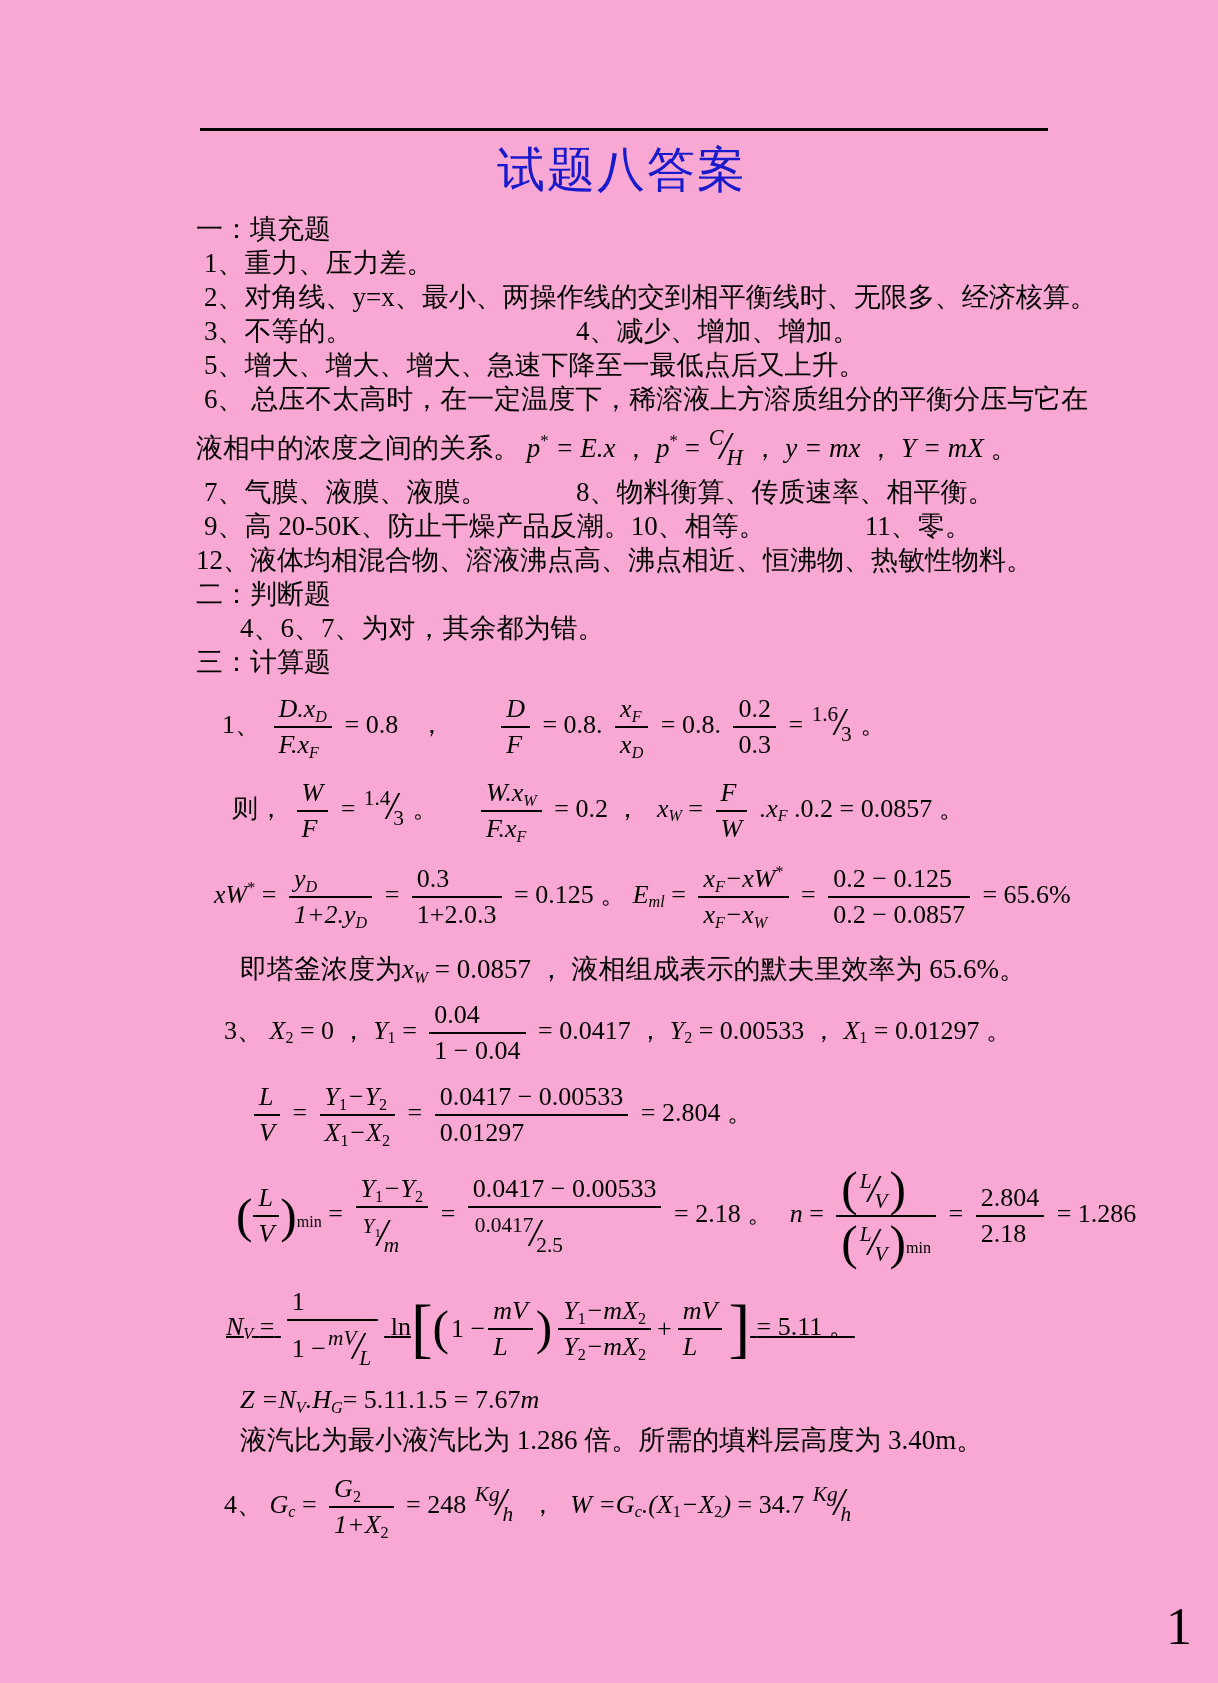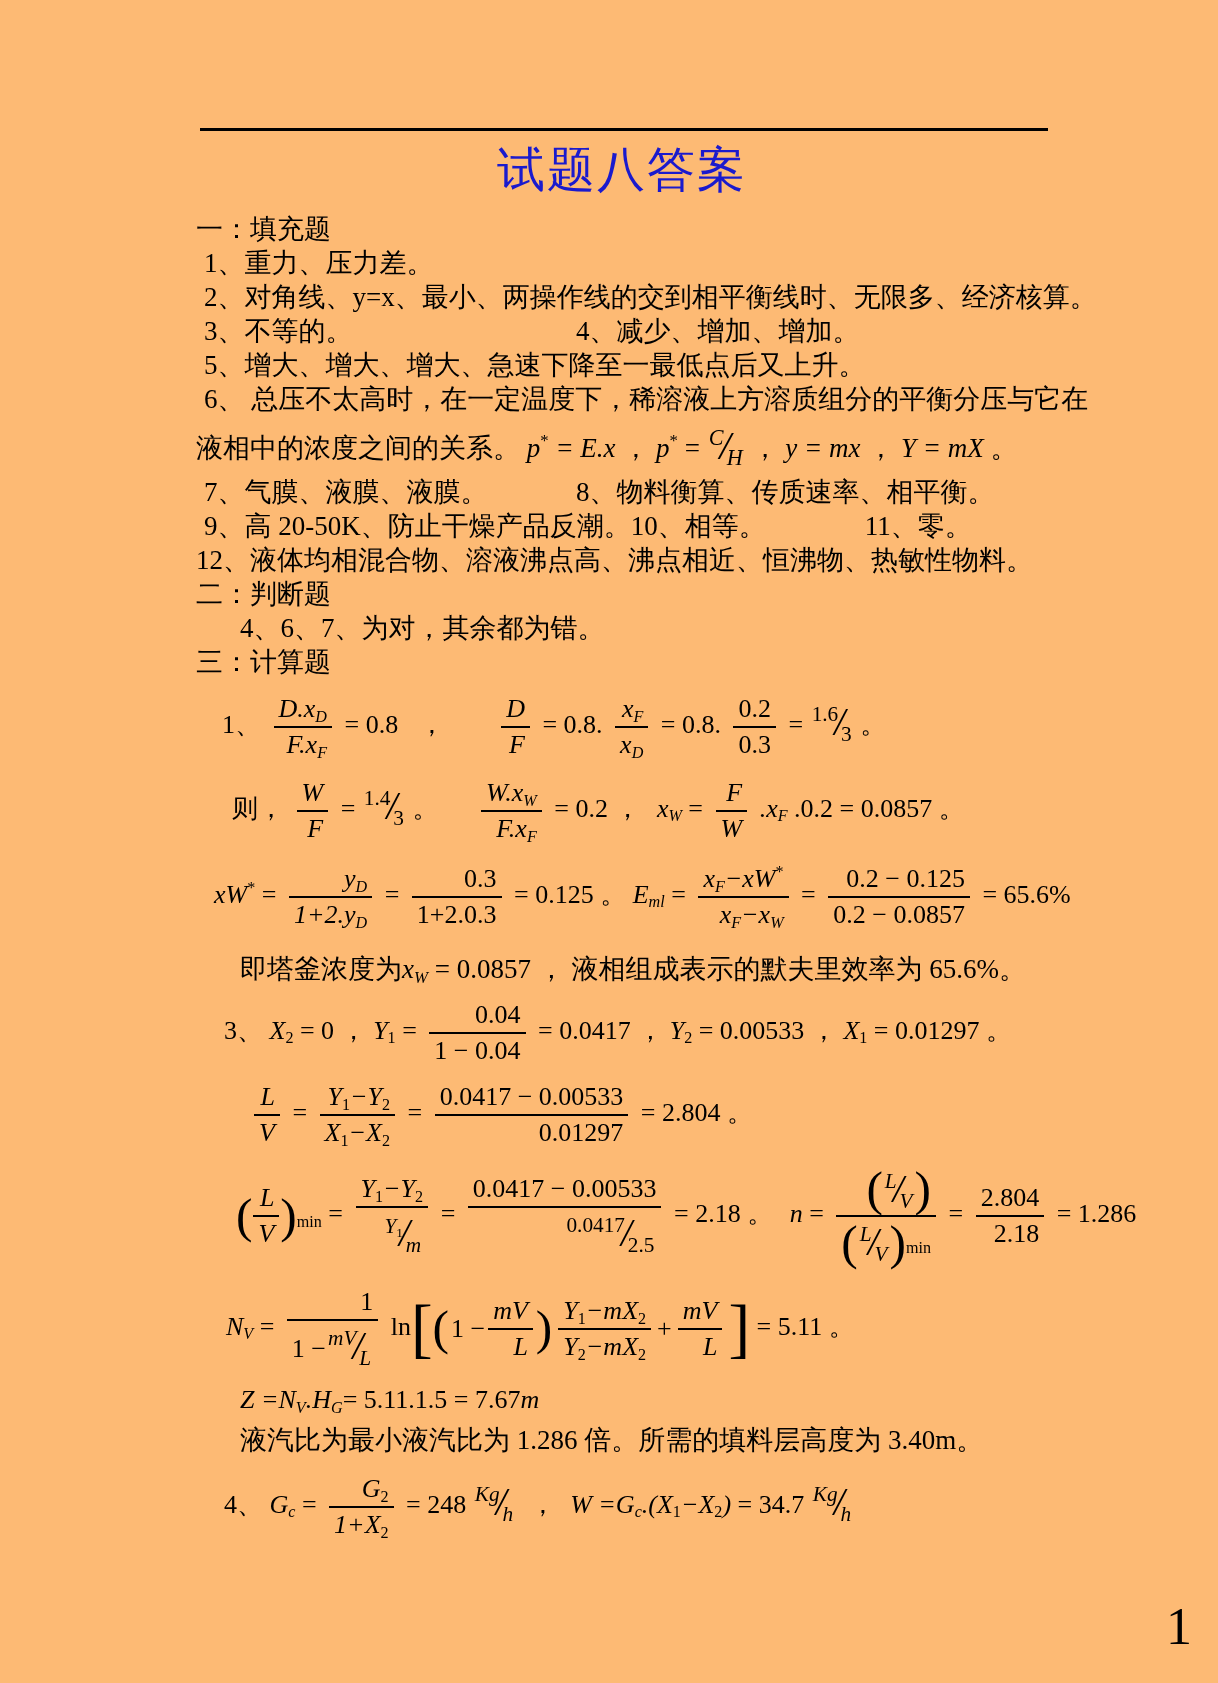--- a/index.html
+++ b/index.html
@@ -1,35 +1,35 @@
 <!DOCTYPE html>
 <html><head>
 <meta charset="utf-8">
 <style>
   html,body{margin:0;padding:0;background:#ffffff;}
-  .page{position:relative;width:1218px;height:1683px;background:#fdba74;overflow:hidden;
+  .page{position:relative;width:1218px;height:1683px;background:#f9a8d4;overflow:hidden;
         font-family:"Liberation Serif","DejaVu Serif",serif;color:#000;}
   .rule{position:absolute;left:200px;top:128px;width:848px;height:3px;background:#000;}
   .content{margin-left:196px;width:852px;padding-top:138px;}
   .title{font-size:48px;line-height:64px;text-align:center;color:#1a1acd;
          font-weight:normal;margin:0 0 10px 0;letter-spacing:2px;}
   .ln{font-size:27px;line-height:34px;white-space:nowrap;}
   .ind1{padding-left:8px;}
   .cols{display:flex;}
   .c1{width:372px;display:inline-block;}
   .gap{margin-left:99px;}
   
   .m{font-size:26px;white-space:nowrap;}
   .m i{font-family:inherit;}
   .rm{font-style:normal;}
   .it{font-style:italic;}
   sub,sup{font-size:0.62em;line-height:0;}
   sub{vertical-align:-0.28em;}
   sup{vertical-align:0.65em;}
-  .fr{display:inline-block;vertical-align:middle;text-align:right;margin:0 6px;}
+  .fr{display:inline-block;vertical-align:middle;text-align:left;margin:0 6px;}
   .fr .nu{display:block;border-bottom:2px solid #000;padding:1px 5px 2px;}
   .fr .de{display:block;padding:2px 5px 1px;}
   .sf{display:inline-block;white-space:nowrap;margin:0 2px;}
   .sf .sfn{font-size:0.82em;vertical-align:0.55em;}
   .sf .sfd{font-size:0.82em;vertical-align:-0.35em;}
   .sl::before{content:"/";font-style:italic;font-size:1.5em;margin:0 -4px;vertical-align:-0.05em;}
   .grp{display:inline-flex;align-items:center;vertical-align:middle;}
   .par::before{content:"(";font-size:1.9em;font-weight:300;line-height:0.9;}
   .par::after{content:")";font-size:1.9em;font-weight:300;line-height:0.9;}
   .brk::before{content:"[";font-size:2.5em;font-weight:300;line-height:0.85;}
@@ -173,21 +173,21 @@
       <span class="fr"><span class="nu"><span class="grp par">
               <span class="sf"><span class="sfn"><i>L</i></span><span class="sl"></span><span class="sfd"><i>V</i></span></span>
             </span></span><span class="de"><span class="grp par">
               <span class="sf"><span class="sfn"><i>L</i></span><span class="sl"></span><span class="sfd"><i>V</i></span></span>
             </span><sub class="rm">min</sub></span></span>
       <span class="rm">=</span>
       <span class="fr"><span class="nu"><span class="rm">2.804</span></span><span class="de"><span class="rm">2.18</span></span></span>
       <span class="rm">= 1.286</span>
     </div>
 
-    <div class="m" style="margin:18px 0 0 30px;">
+    <div class="m" style="margin:18px 0 0 30px;text-decoration:underline;">
       <i>N</i><sub class="it">V</sub>
       <span class="rm">=</span>
       <span class="fr"><span class="nu"><span class="rm">1</span></span><span class="de"><span class="rm">1 −</span><span class="sf"><span class="sfn"><i>mV</i></span><span class="sl"></span><span class="sfd"><i>L</i></span></span></span></span>
       <span class="rm">ln</span><span class="grp brk">
           <span class="grp par">
             <span class="rm" style="margin-left:2px;">1 −</span>
             <span class="fr" style="margin:0 3px;">
               <span class="nu"><i>mV</i></span>
               <span class="de"><i>L</i></span>
             </span>

